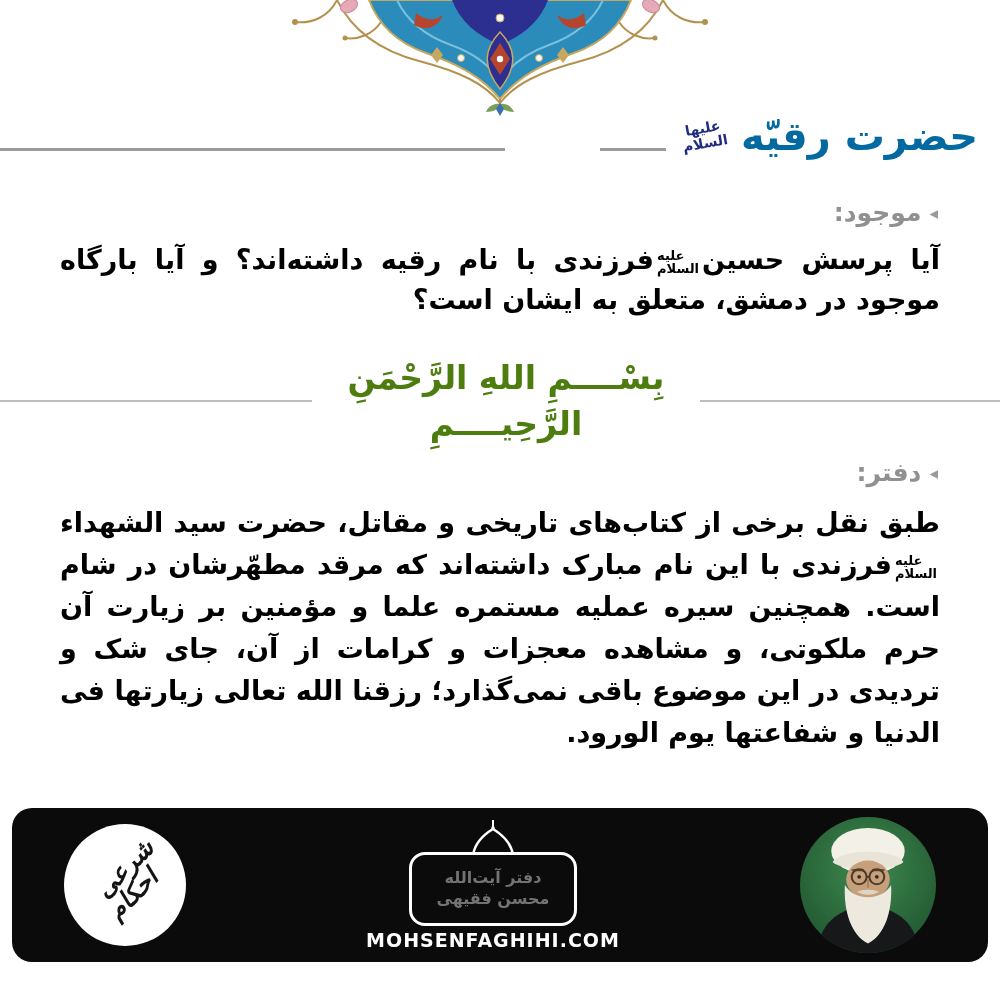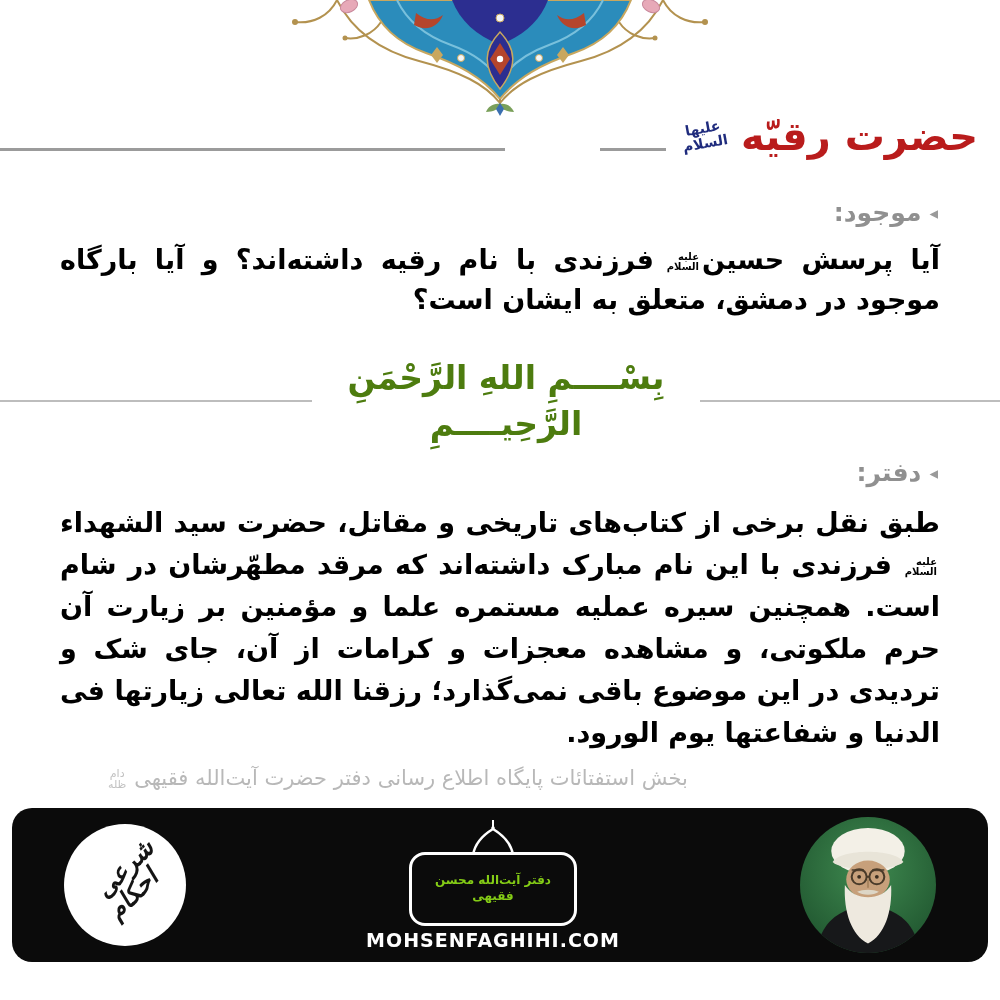--- a/index.html
+++ b/index.html
@@ -4,42 +4,42 @@
 <style>
   html,body{margin:0;padding:0;background:#ffffff;}
   .canvas{
     position:relative;width:1000px;height:1000px;background:#ffffff;overflow:hidden;
     font-family:"DejaVu Sans",sans-serif;direction:rtl;
   }
   
   .ornament{position:absolute;top:0;left:50%;transform:translateX(-50%);}
   
   .title-row{position:absolute;top:114px;right:22px;display:flex;align-items:center;gap:8px;}
-  .page-title{font-size:40px;font-weight:bold;color:#b91c1c;line-height:1.1;}
+  .page-title{font-size:40px;font-weight:bold;color:#0369a1;line-height:1.1;}
   .title-honorific{
     display:inline-block;width:58px;font-size:14px;font-weight:bold;color:#1f2b7d;
     line-height:1.05;text-align:center;transform:rotate(-10deg);
   }
   .title-line{position:absolute;top:148px;height:3px;background:#9b9b9b;}
   .title-line.a{left:0;width:505px;}
   .title-line.b{left:600px;width:66px;}
   
   .sec-label{position:absolute;right:62px;display:flex;align-items:center;gap:8px;
     color:#909090;font-size:25px;font-weight:bold;}
   .sec-label .marker{font-size:17px;color:#9a9a9a;}
   .q-label{top:198px;}
   .a-label{top:458px;}
   
   .body-text{position:absolute;right:60px;left:60px;color:#000;
     font-size:27px;font-weight:bold;line-height:40px;text-align:justify;}
   .q-text{top:240px;}
   .a-text{top:502px;line-height:42px;}
   .inline-honorific{
-    display:inline-block;width:42px;font-size:10px;font-weight:bold;line-height:1;
-    text-align:right;vertical-align:middle;margin:0 3px;
+    display:inline-block;width:42px;font-size:13px;font-weight:bold;line-height:1;
+    text-align:left;vertical-align:middle;margin:0 3px;
   }
   
   .bismillah-row{position:absolute;top:372px;left:0;right:0;height:58px;
     display:flex;align-items:center;direction:ltr;}
   .b-line{height:2px;background:#bdbdbd;}
   .b-line.left{width:312px;}
   .b-line.right{width:300px;}
   .bismillah{flex:1;text-align:center;color:#4d7c0f;font-size:33px;font-weight:bold;
     direction:rtl;line-height:1.4;}
   
@@ -53,21 +53,21 @@
     justify-content:space-between;padding:0 52px;box-sizing:border-box;direction:ltr;}
   .ahkam-circle{width:122px;height:122px;border-radius:50%;background:#ffffff;
     display:flex;align-items:center;justify-content:center;overflow:hidden;flex:0 0 auto;}
   .ahkam-inner{transform:rotate(-45deg);color:#141414;font-weight:bold;direction:rtl;line-height:.95;}
   .ahkam-top{display:block;font-size:25px;margin-left:22px;font-style:italic;}
   .ahkam-bottom{display:block;font-size:25px;margin-right:18px;font-style:italic;}
   .center-logo{display:flex;flex-direction:column;align-items:center;flex:0 0 auto;}
   .dome{display:block;margin-bottom:-3px;}
   .cal-box{width:168px;height:74px;border:3px solid #ffffff;border-radius:16px;
     display:flex;align-items:center;justify-content:center;box-sizing:border-box;padding:4px 8px;}
-  .cal-text{color:#84cc16;font-size:12px;font-weight:bold;text-align:center;direction:rtl;line-height:1.3;}
+  .cal-text{color:#737373;font-size:16px;font-weight:bold;text-align:center;direction:rtl;line-height:1.3;}
   .website{color:#ffffff;font-size:19px;font-weight:bold;letter-spacing:1px;margin-top:3px;
     font-family:"DejaVu Sans",sans-serif;}
   .portrait-circle{width:136px;height:136px;border-radius:50%;overflow:hidden;flex:0 0 auto;}
 </style>
 </head>
 <body>
 
 <div class="canvas">
 
   <svg class="ornament" viewBox="0 0 430 116" width="430" height="116" aria-hidden="true">
@@ -132,23 +132,20 @@
   </div>
 
   <div class="sec-label a-label">
     <span class="marker">◂</span>
     <span>دفتر:</span>
   </div>
   <div class="body-text a-text">
     <span>طبق نقل برخی از کتاب‌های تاریخی و مقاتل، حضرت سید الشهداء</span><span class="inline-honorific">علیه السلام</span><span>فرزندی با این نام مبارک داشته‌اند که مرقد مطهّرشان در شام است. همچنین سیره عملیه مستمره علما و مؤمنین بر زیارت آن حرم ملکوتی، و مشاهده معجزات و کرامات از آن، جای شک و تردیدی در این موضوع باقی نمی‌گذارد؛ رزقنا الله تعالی زیارتها فی الدنیا و شفاعتها یوم الورود.</span>
   </div>
 
-  <div class="credit">
-    <span>بخش استفتائات پایگاه اطلاع رسانی دفتر حضرت آیت‌الله فقیهی</span><span class="credit-honorific">دام ظله</span>
-  </div>
 
   <div class="footer">
 
     <div class="ahkam-circle">
       <div class="ahkam-inner">
         <span class="ahkam-top">شرعی</span>
         <span class="ahkam-bottom">احکام</span>
       </div>
     </div>
 

